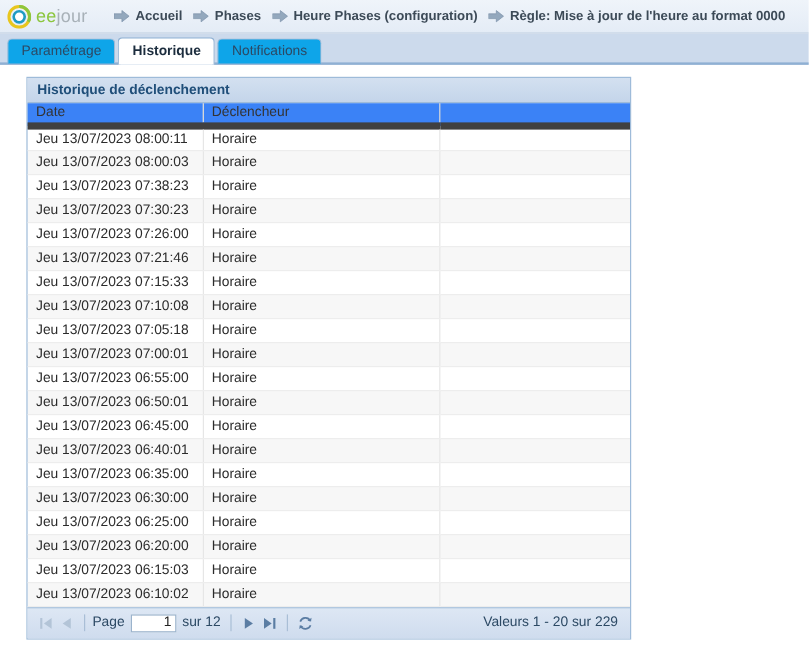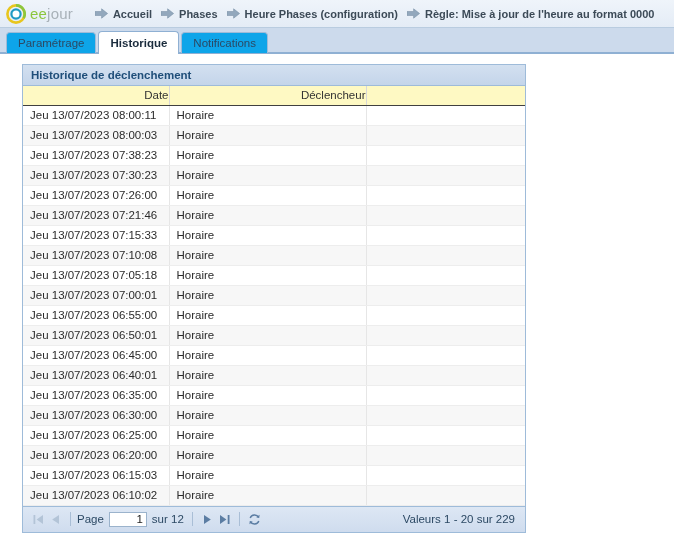--- a/index.html
+++ b/index.html
@@ -130,24 +130,24 @@
     box-sizing: border-box;
   }
 
   table.grid {
     width: 100%;
     border-collapse: collapse;
     table-layout: fixed;
     font-size: 11.5px;
   }
   table.grid th {
-    background: #fef9c3;
-    border-bottom: 1px solid #404040;
+    background: #3b82f6;
+    border-bottom: 6px solid #404040;
     border-right: 1px solid #d7d7d7;
-    text-align: right;
+    text-align: left;
     font-weight: normal;
     color: #333333;
     height: 19px;
     padding: 0 0 0 7px;
     box-sizing: border-box;
   }
   table.grid th:last-child { border-right: none; }
   table.grid td {
     border-right: 1px solid #e6e6e6;
     border-bottom: 1px solid #ededed;

